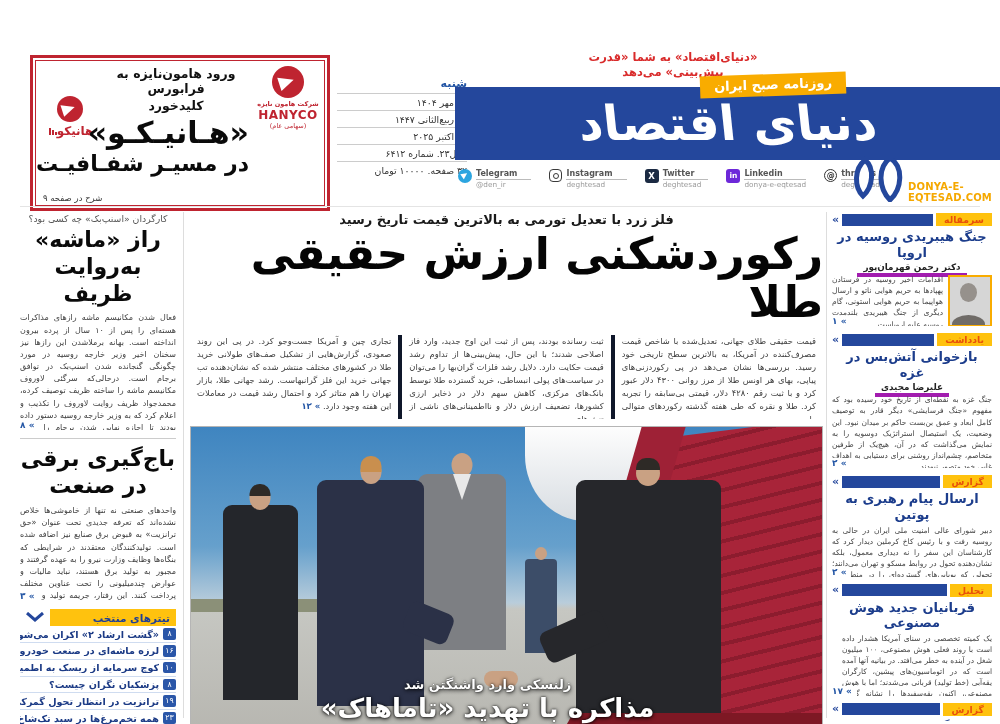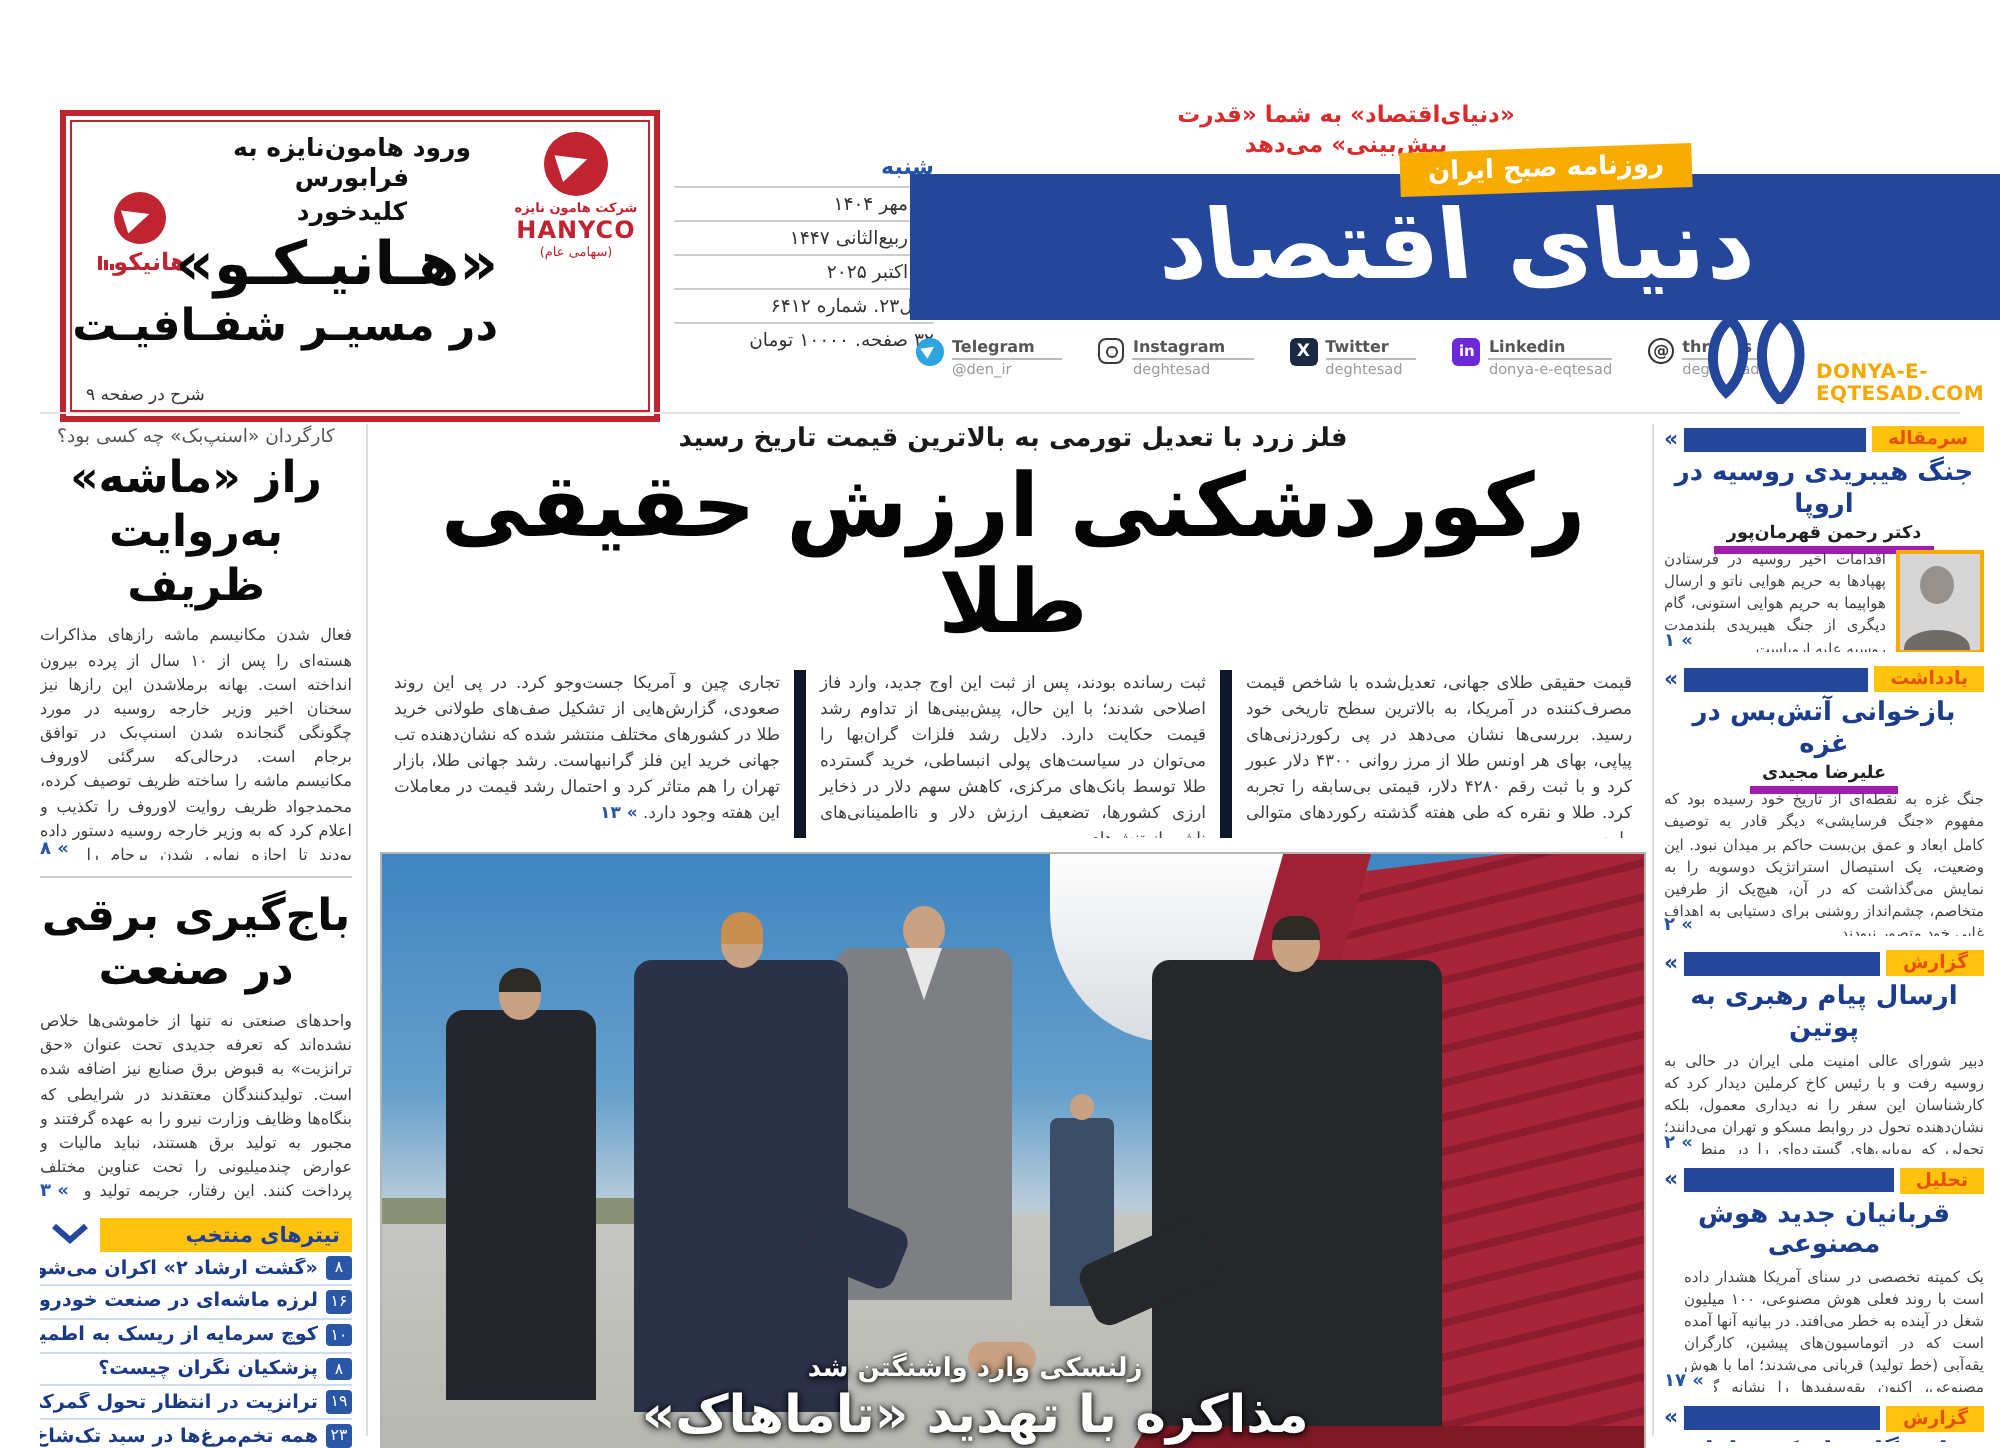--- a/index.html
+++ b/index.html
@@ -69,24 +69,24 @@
   .picks-header{display:flex;align-items:center;background:#ffc20e;height:17px;margin-top:8px;}
   .picks-title{flex:1;color:#1f3f96;font-weight:bold;font-size:10.5px;padding-right:6px;}
   .picks-chev{width:30px;height:17px;background:#fff;display:flex;align-items:center;justify-content:center;}
   .pick{display:flex;align-items:center;gap:4px;height:15.8px;border-bottom:1px solid #cfdcf0;}
   .pick-badge{flex:none;width:13px;height:11.5px;background:#2a56a8;color:#fff;font-size:7.8px;line-height:11.5px;
       text-align:center;border-radius:2px;}
   .pick-label{color:#1b3a85;font-weight:bold;font-size:9.6px;white-space:nowrap;overflow:hidden;}
   
   .main{position:absolute;left:190px;top:212px;width:633px;}
   .main-kicker{text-align:center;font-size:13px;font-weight:bold;color:#1a1a1a;}
-  .main-headline{text-align:center;font-size:44px;font-weight:900;color:#050505;line-height:1.1;margin:3px 0 8px;}
+  .main-headline{text-align:right;font-size:44px;font-weight:900;color:#050505;line-height:1.1;margin:3px 0 8px;}
   .cols{display:flex;height:84px;overflow:hidden;}
   .col{flex:1;padding:0 7px;font-size:8.4px;line-height:1.55;text-align:justify;color:#3d3d3d;position:relative;}
-  .col:not(:first-child){border-right:6px solid #0f172a;}
+  .col:not(:first-child){border-right:4px solid #0f172a;}
   
   .photo{position:relative;margin-top:7px;height:314px;border:1px solid #b5b5b5;overflow:hidden;direction:ltr;}
   .sky{position:absolute;inset:0;background:linear-gradient(180deg,#3f85c0 0%,#66a0cc 38%,#b9cddb 56%,#c6c7c2 58%,#b6b5af 100%);}
   .grass{position:absolute;left:0;top:55%;width:30%;height:4%;background:#8b9078;}
   .stairs{position:absolute;right:-12px;top:-10px;width:27%;height:110%;
       background:repeating-linear-gradient(173deg,#a82439 0 13px,#8c1c2e 13px 17px);transform:skewY(-7deg);transform-origin:top right;}
   .stair-rail{position:absolute;right:25%;top:0;width:7%;height:48%;background:#9e2136;transform:skewX(-16deg);}
   .fuselage{position:absolute;right:23%;top:0;width:24%;height:30%;
       background:linear-gradient(180deg,#fdfdfd,#d8dde2);border-radius:0 0 60% 40% / 0 0 100% 70%;}
   .fuselage2{position:absolute;right:16%;bottom:6%;width:18%;height:26%;background:#e7eaee;border-radius:50% 50% 0 0;}

